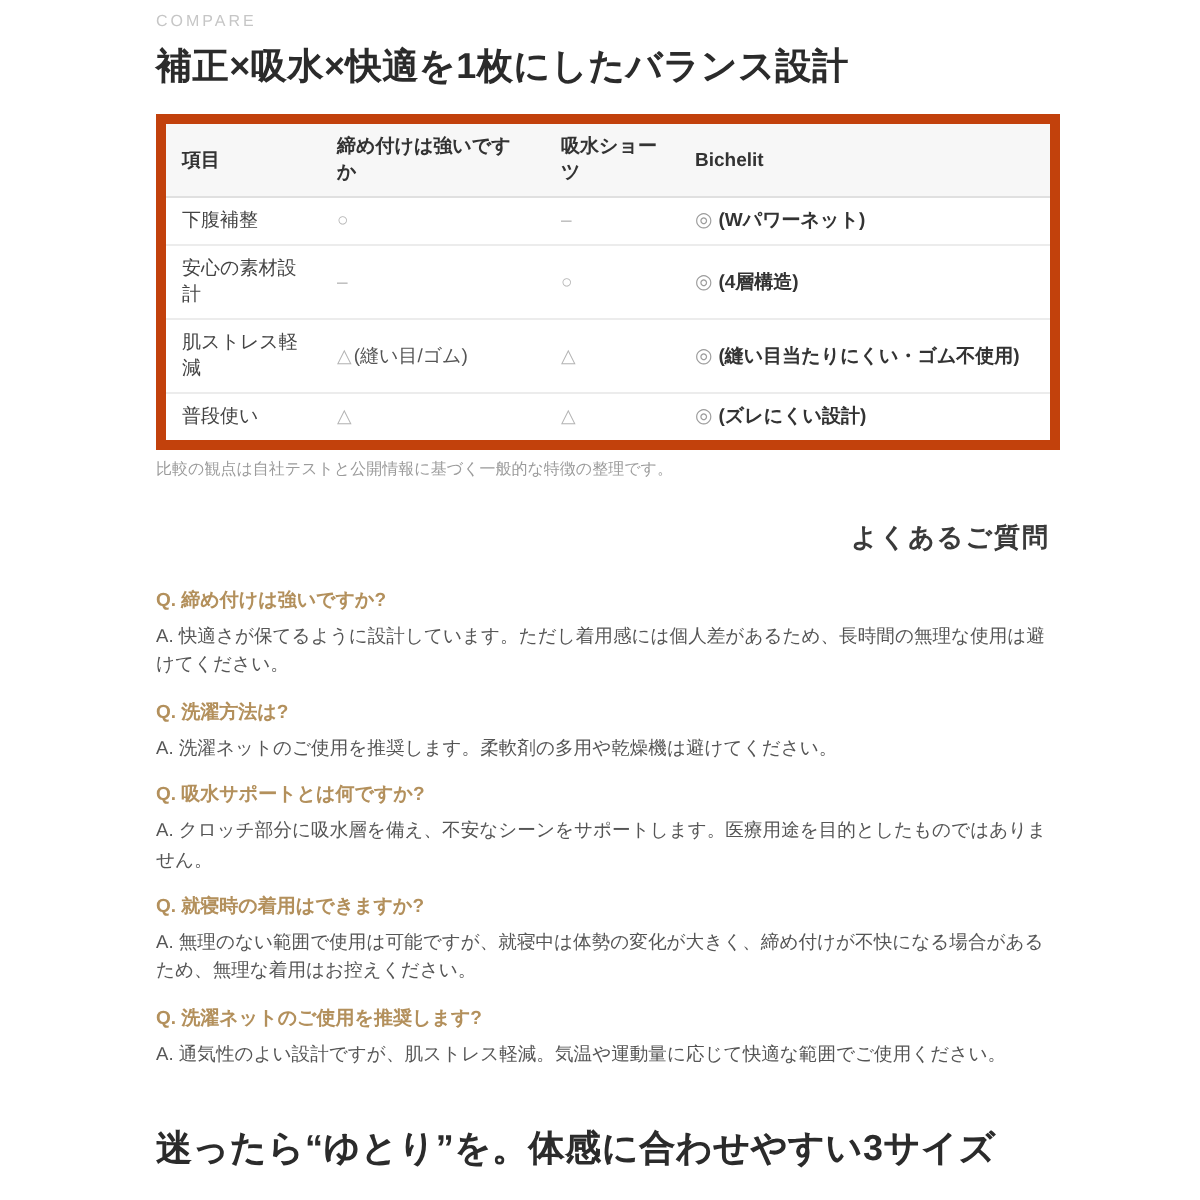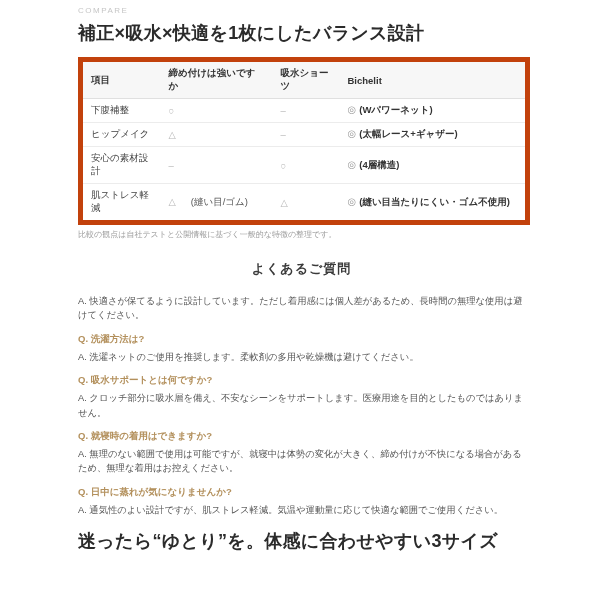--- a/index.html
+++ b/index.html
@@ -34,55 +34,55 @@
   }
   thead th {
     background: #f7f7f7;
     font-weight: bold;
     color: #333;
     border-bottom: 1px solid #e0e0e0;
   }
   td.item-col { color: #444; }
   .mark { color: #b5b5b5; font-size: 9.5px; }
   .mark-strong { color: #9d9d9d; font-size: 10px; }
-  .mark-note { color: #555; margin-left: 15px; }
+  .mark-note { color: #555; margin-left: 1px; }
   .bold-note { color: #333; font-weight: bold; margin-left: 3px; }
   .table-note {
     font-size: 8px;
     color: #9b9b9b;
     margin-top: 4px;
   }
   
   .col-c1 { width: 80px; }
   .col-c2 { width: 112px; }
   .col-c3 { width: 67px; }
   .col-c4 { width: 188px; }
   
   .faq-heading {
     font-size: 13px;
     font-weight: bold;
     color: #3a3a3a;
-    text-align: center;
+    text-align: right;
     margin: 20px 0 16px 0;
     letter-spacing: 1px;
   }
   .faq-item { margin-bottom: 10px; }
   .faq-q {
     font-size: 9.5px;
     font-weight: bold;
     color: #b3905c;
     margin-bottom: 4px;
   }
   .faq-a {
     font-size: 9.3px;
     color: #555;
     line-height: 1.55;
   }
   
-  .size-heading-wrap { margin-top: 12px; }
+  .size-heading-wrap { margin-top: 28px; }
 </style>
 </head>
 <body>
 
 <section>
   <div class="eyebrow">COMPARE</div>
   <h2 class="section-heading">補正×吸水×快適を1枚にしたバランス設計</h2>
 
   <table class="data-table">
     <colgroup>
@@ -100,62 +100,63 @@
       </tr>
     </thead>
     <tbody>
       <tr>
         <td class="item-col">下腹補整</td>
         <td><span class="mark">○</span><span class="mark-note"></span></td>
         <td><span class="mark">–</span></td>
         <td><span class="mark-strong">◎</span><span class="bold-note">(Wパワーネット)</span></td>
       </tr>
       <tr>
-        <td class="item-col">ヒップメイク</td>
-        <td><span class="mark">△</span><span class="mark-note"></span></td>
-        <td><span class="mark">–</span></td>
-        <td><span class="mark-strong">◎</span><span class="bold-note">(太幅レース+ギャザー)</span></td>
-      </tr>
-      <tr>
         <td class="item-col">安心の素材設計</td>
         <td><span class="mark">–</span><span class="mark-note"></span></td>
         <td><span class="mark">○</span></td>
         <td><span class="mark-strong">◎</span><span class="bold-note">(4層構造)</span></td>
       </tr>
       <tr>
         <td class="item-col">肌ストレス軽減</td>
         <td><span class="mark">△</span><span class="mark-note">(縫い目/ゴム)</span></td>
         <td><span class="mark">△</span></td>
         <td><span class="mark-strong">◎</span><span class="bold-note">(縫い目当たりにくい・ゴム不使用)</span></td>
       </tr>
+      <tr>
+        <td class="item-col">普段使い</td>
+        <td><span class="mark">△</span><span class="mark-note"></span></td>
+        <td><span class="mark">△</span></td>
+        <td><span class="mark-strong">◎</span><span class="bold-note">(ズレにくい設計)</span></td>
+      </tr>
     </tbody>
   </table>
   <p class="table-note">比較の観点は自社テストと公開情報に基づく一般的な特徴の整理です。</p>
 </section>
 
 <section>
   <h3 class="faq-heading">よくあるご質問</h3>
 
   <div class="faq-item">
+    <div class="faq-q">Q. 締め付けは強いですか?</div>
     <div class="faq-a">A. 快適さが保てるように設計しています。ただし着用感には個人差があるため、長時間の無理な使用は避けてください。</div>
   </div>
   <div class="faq-item">
     <div class="faq-q">Q. 洗濯方法は?</div>
     <div class="faq-a">A. 洗濯ネットのご使用を推奨します。柔軟剤の多用や乾燥機は避けてください。</div>
   </div>
   <div class="faq-item">
     <div class="faq-q">Q. 吸水サポートとは何ですか?</div>
     <div class="faq-a">A. クロッチ部分に吸水層を備え、不安なシーンをサポートします。医療用途を目的としたものではありません。</div>
   </div>
   <div class="faq-item">
     <div class="faq-q">Q. 就寝時の着用はできますか?</div>
     <div class="faq-a">A. 無理のない範囲で使用は可能ですが、就寝中は体勢の変化が大きく、締め付けが不快になる場合があるため、無理な着用はお控えください。</div>
   </div>
   <div class="faq-item">
-    <div class="faq-q">Q. 日中に蒸れが気になりませんか?</div>
+    <div class="faq-q">Q. 洗濯ネットのご使用を推奨します?</div>
     <div class="faq-a">A. 通気性のよい設計ですが、肌ストレス軽減。気温や運動量に応じて快適な範囲でご使用ください。</div>
   </div>
 </section>
 
 <section class="size-heading-wrap">
   <h2 class="section-heading">迷ったら“ゆとり”を。体感に合わせやすい3サイズ</h2>
 
 </section>
 
 </body></html>

